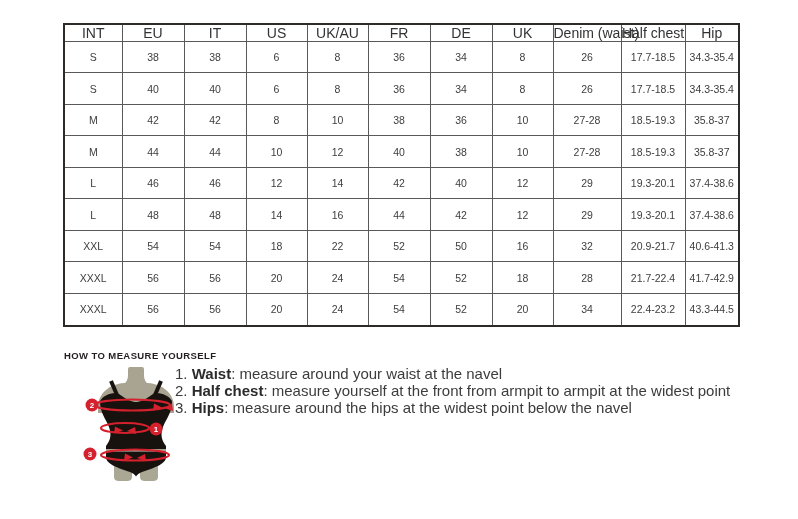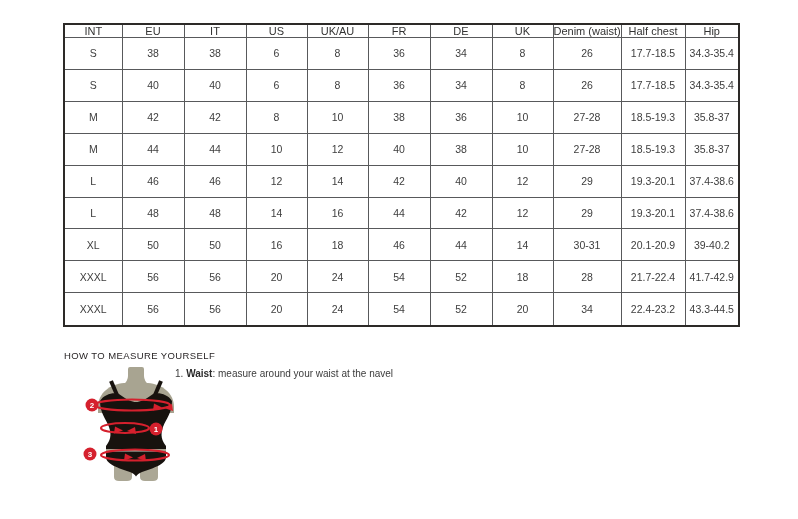--- a/index.html
+++ b/index.html
@@ -24,38 +24,38 @@
   }
   table.size-chart th,
   table.size-chart td {
     border: 1px solid #58595b;
     text-align: center;
     vertical-align: middle;
     padding: 0;
     white-space: nowrap;
     font-weight: 400;
   }
-  table.size-chart th { font-size: 11px; color: #333; }
+  table.size-chart th { font-size: 14px; color: #333; }
   table.size-chart td { font-size: 10.5px; }
 
   
   .measure-heading {
     position: absolute;
     left: 64px; top: 350px;
     font-size: 9.5px;
-    font-weight: normal;
+    font-weight: bold;
     letter-spacing: 0.4px;
     color: #231f20;
   }
   .steps {
     position: absolute;
     left: 175px; top: 368px;
     margin: 0; padding: 0;
     list-style: none;
-    font-size: 10px;
+    font-size: 15px;
     color: #3c3c3c;
   }
   .steps li { height: 17px; line-height: 11px; }
   .steps .step-label { font-weight: bold; color: #2b2b2b; }
 
   .figure-wrap {
     position: absolute;
     left: 80px; top: 367px;
     width: 112px; height: 120px;
   }
@@ -165,31 +165,31 @@
         <td>14</td>
         <td>16</td>
         <td>44</td>
         <td>42</td>
         <td>12</td>
         <td>29</td>
         <td>19.3-20.1</td>
         <td>37.4-38.6</td>
       </tr>
       <tr>
-        <td>XL</td>
-        <td>50</td>
+        <td>XXL</td>
+        <td>54</td>
+        <td>54</td>
+        <td>18</td>
+        <td>22</td>
+        <td>52</td>
         <td>50</td>
         <td>16</td>
-        <td>18</td>
-        <td>46</td>
-        <td>44</td>
-        <td>14</td>
-        <td>30-31</td>
-        <td>20.1-20.9</td>
-        <td>39-40.2</td>
+        <td>32</td>
+        <td>20.9-21.7</td>
+        <td>40.6-41.3</td>
       </tr>
       <tr>
         <td>XXXL</td>
         <td>56</td>
         <td>56</td>
         <td>20</td>
         <td>24</td>
         <td>54</td>
         <td>52</td>
         <td>18</td>
@@ -259,13 +259,15 @@
     </g>
     <g>
       <circle cx="10" cy="87" r="6.5" fill="#d5202d"></circle>
       <text x="10" y="90" text-anchor="middle" font-size="8" font-weight="bold" fill="#ffffff">3</text>
     </g>
   </svg>
 </div>
 
 <ol class="steps" id="steps-list">
     <li><span>1. </span><span class="step-label">Waist</span><span>: measure around your waist at the navel</span></li>
+    <li><span>2. </span><span class="step-label">Half chest</span><span>: measure yourself at the front from armpit to armpit at the widest point</span></li>
+    <li><span>3. </span><span class="step-label">Hips</span><span>: measure around the hips at the widest point below the navel</span></li>
   </ol>
 
 </body></html>

